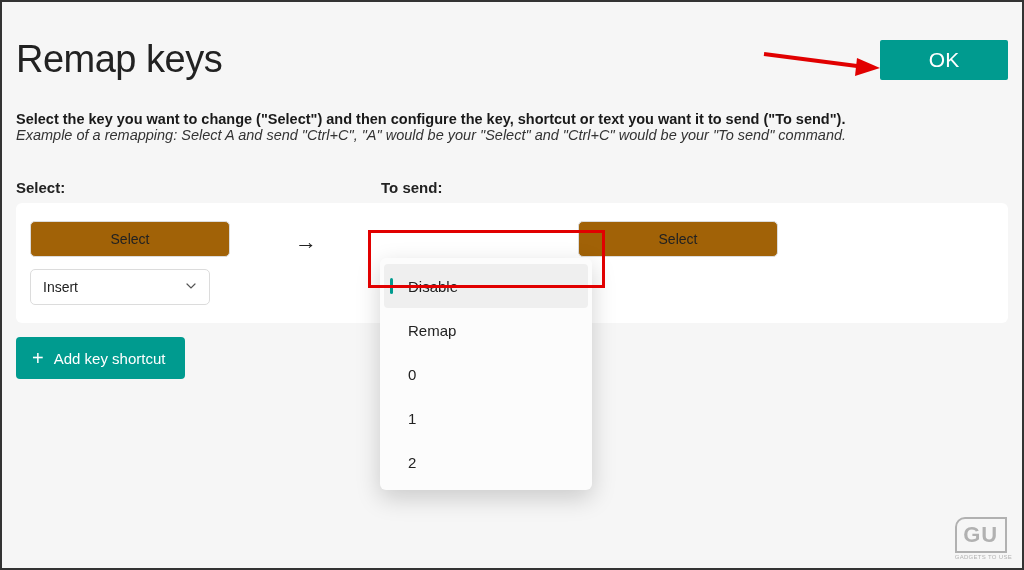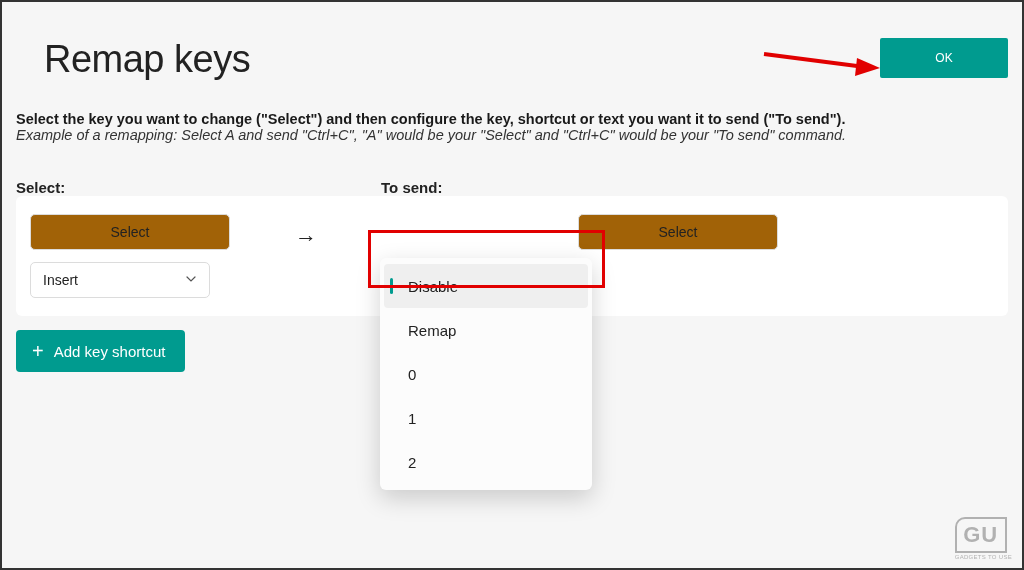--- a/index.html
+++ b/index.html
@@ -11,55 +11,54 @@
       overflow: hidden;
       position: relative;
       border: 2px solid #333;
     }
     .container {
       padding: 14px 14px 14px 14px;
     }
     .header-row {
       display: flex;
       justify-content: space-between;
-      align-items: flex-start;
+      align-items: center;
       margin-bottom: 30px;
       margin-top: 22px;
-      margin-left: 28px;
     }
     .page-title {
       font-size: 38px;
       font-weight: 400;
       color: #222;
       letter-spacing: -0.5px;
     }
     .ok-button {
       background: #009b8f;
       color: #fff;
       border: none;
       width: 128px;
       height: 40px;
-      font-size: 12px;
+      font-size: 21px;
       cursor: pointer;
       border-radius: 2px;
     }
     .instruction {
       font-size: 14.5px;
       color: #1a1a1a;
       font-weight: 700;
     }
     .example {
       font-size: 14.5px;
       color: #333;
       font-style: italic;
       margin-bottom: 36px;
     }
     .labels-row {
       display: flex;
-      margin-bottom: 0;
+      margin-bottom: 7px;
     }
     .select-label {
       font-weight: 700;
       font-size: 15px;
       color: #222;
       width: 365px;
     }
     .tosend-label {
       font-weight: 700;
       font-size: 15px;

